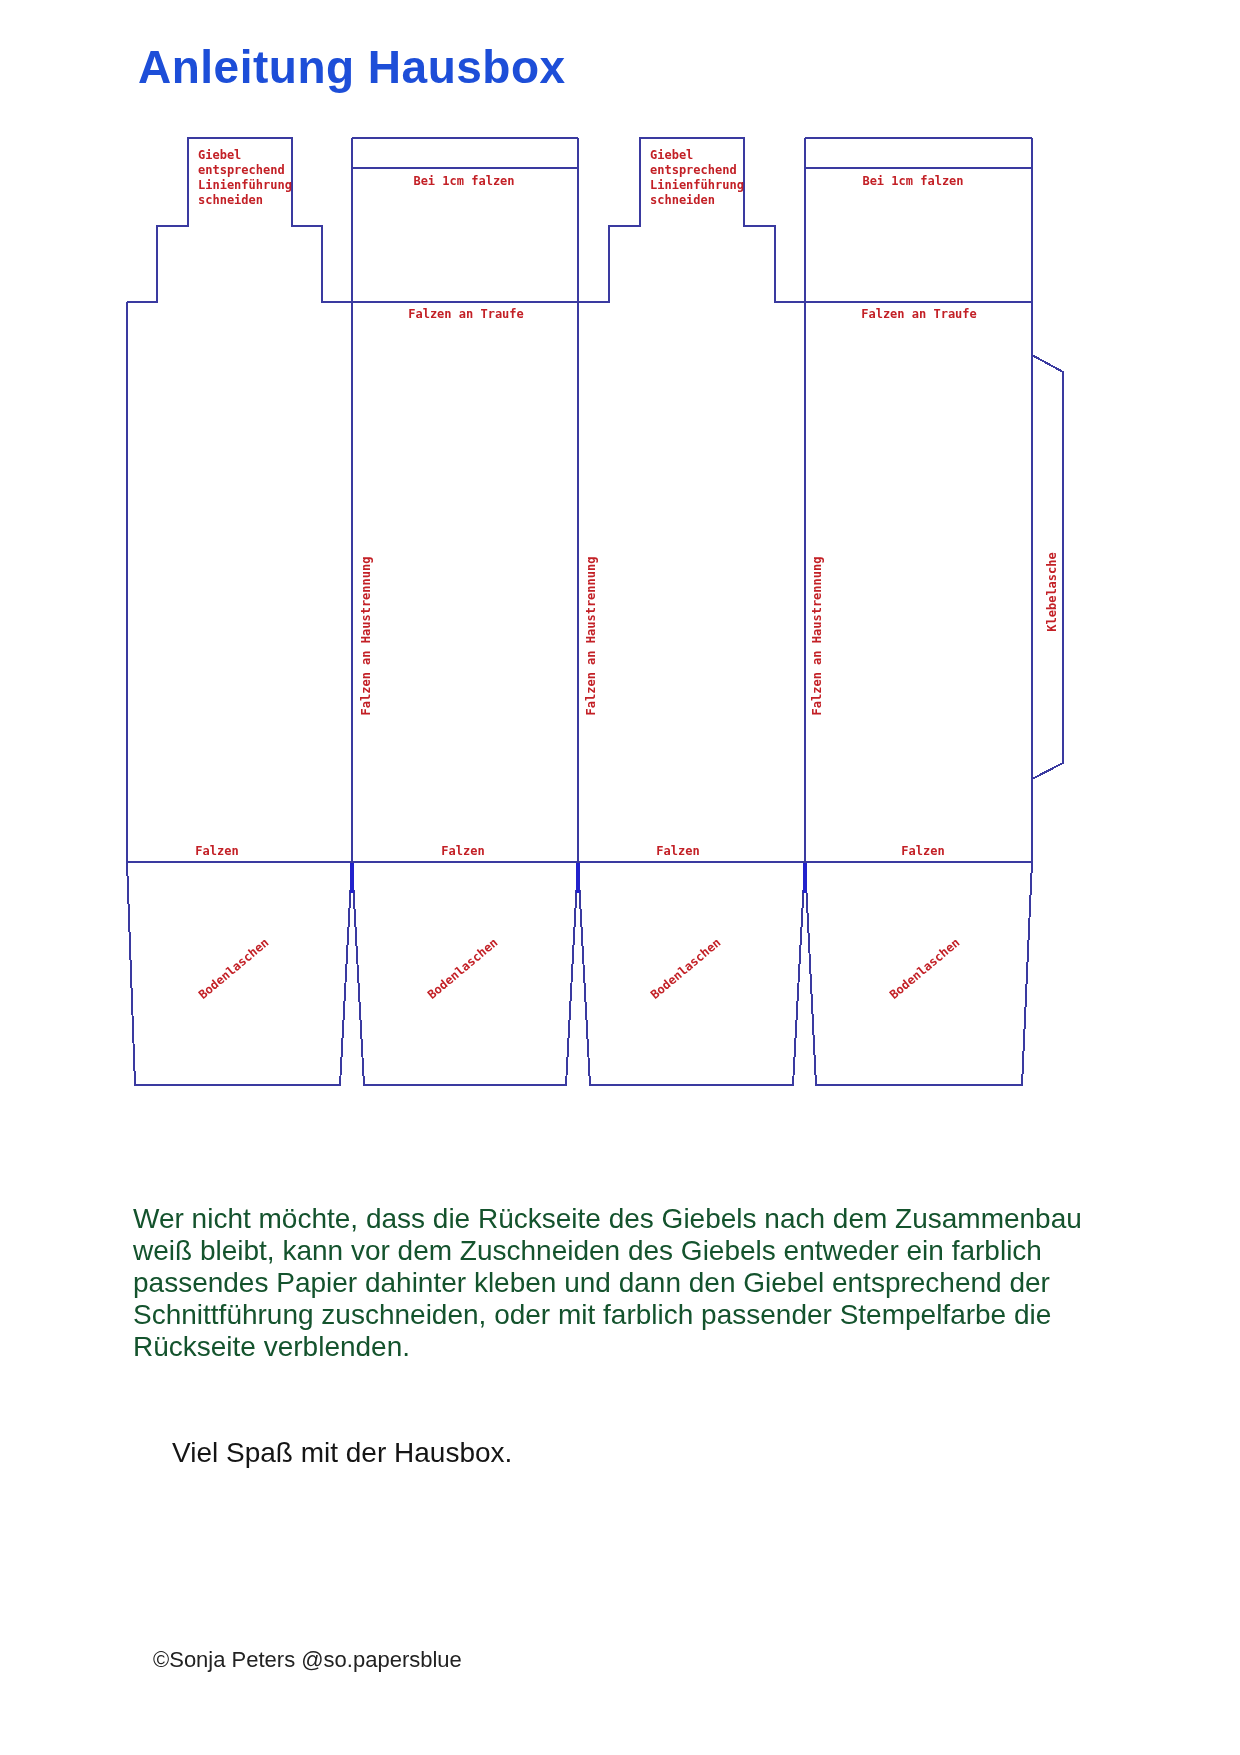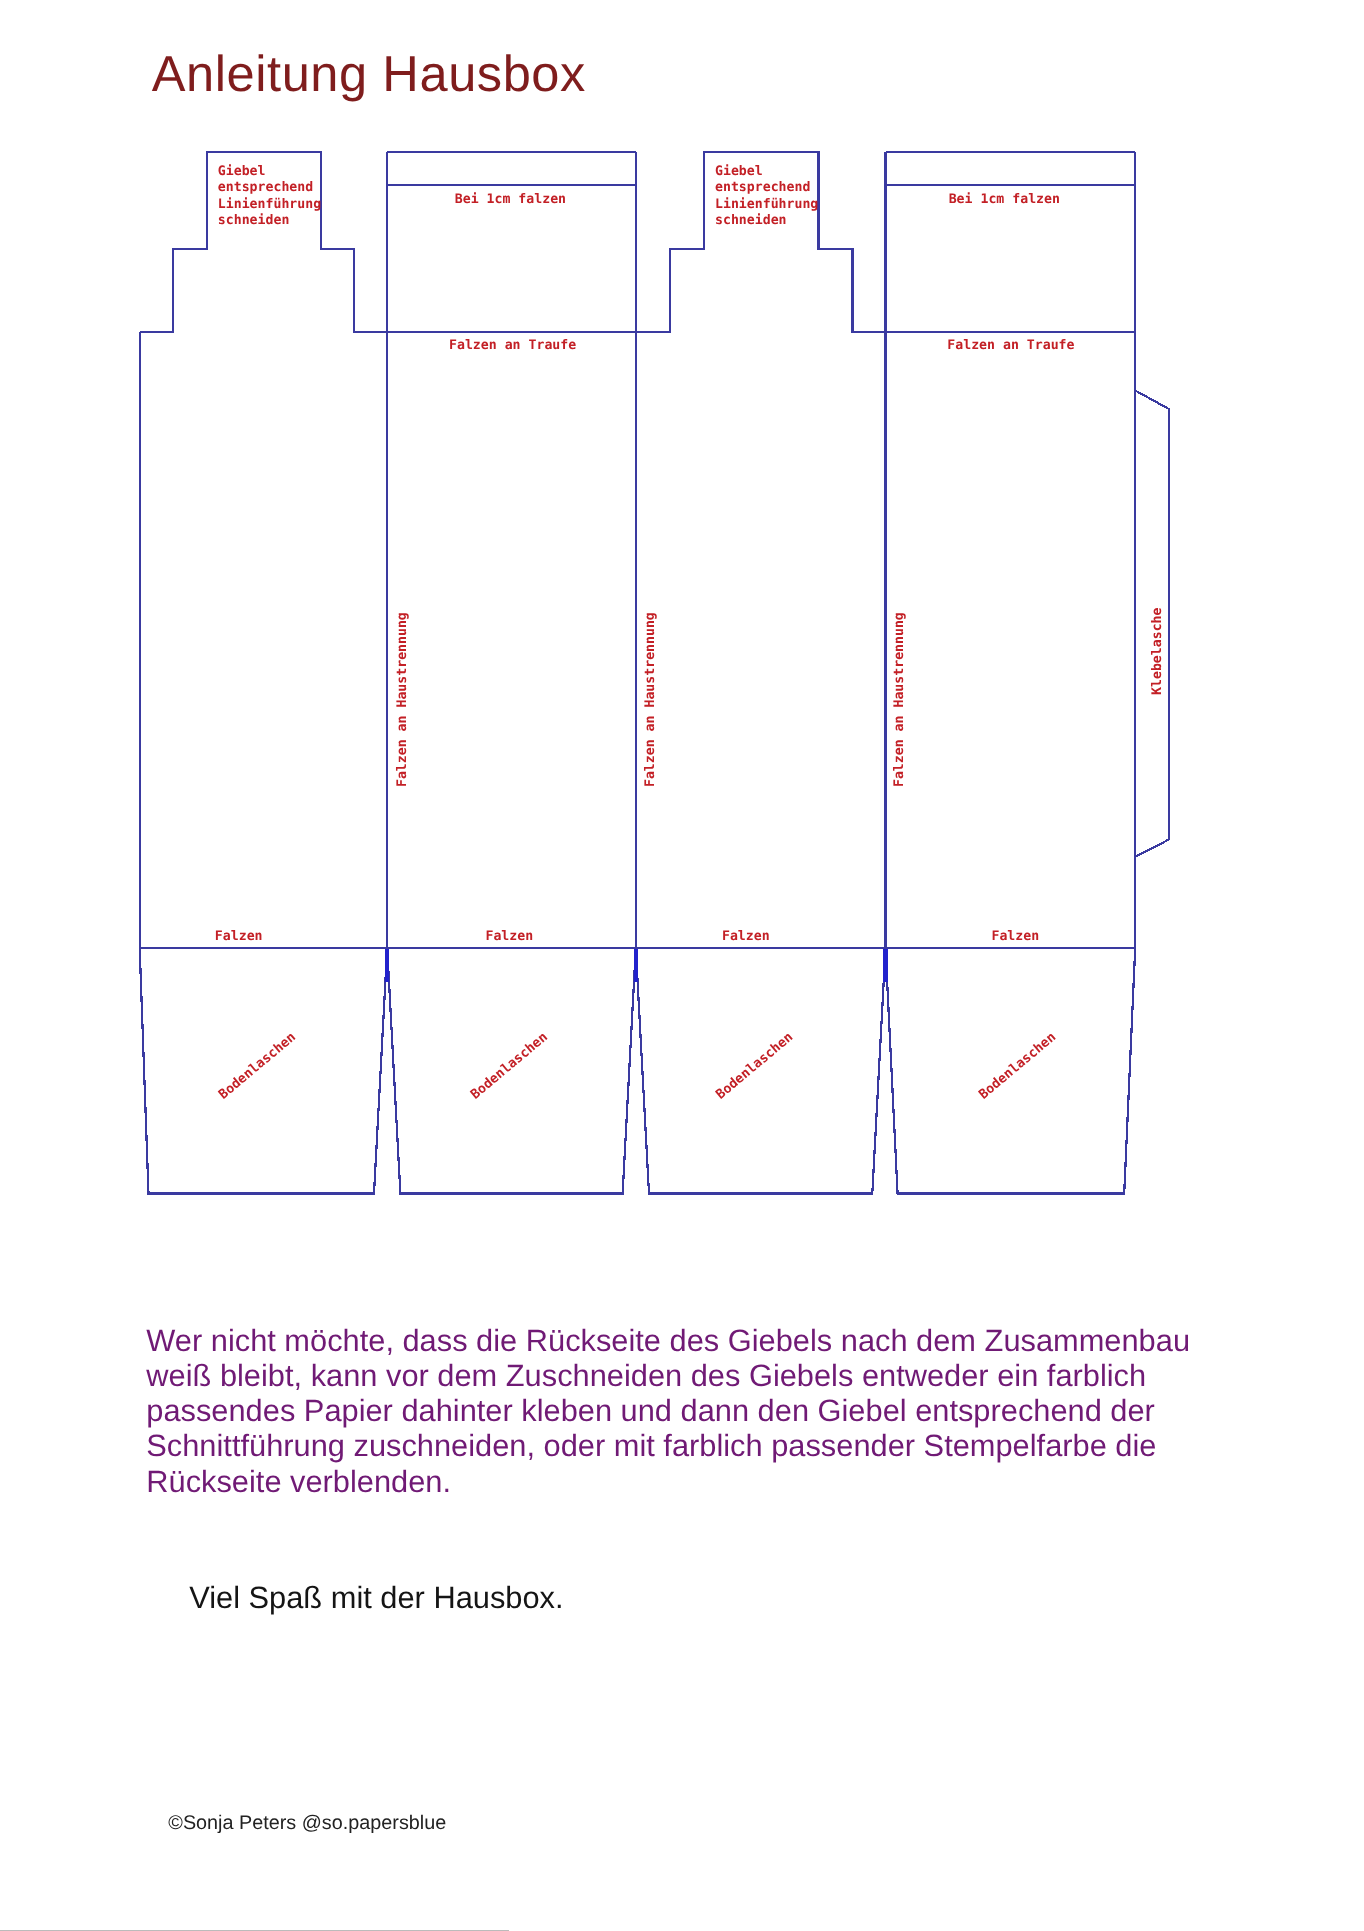--- a/index.html
+++ b/index.html
@@ -6,48 +6,48 @@
   .page{
     position:relative;
     width:1240px;height:1755px;
     margin:0 auto;
     background:#ffffff;
     font-family:"Liberation Sans", sans-serif;
     overflow:hidden;
   }
   .page-title{
     position:absolute;left:138px;top:40px;
-    font-size:46px;font-weight:400;color:#7f1d1d;
+    font-size:46px;font-weight:700;color:#1d4ed8;
     letter-spacing:0.5px;margin:0;
   }
   .diagram{position:absolute;left:0;top:0;width:1108px;height:1755px;}
   .linework{position:absolute;left:0;top:0;}
   .lbl{
     position:absolute;
     font-family:"DejaVu Sans Mono", monospace;
     font-weight:700;
     font-size:12px;line-height:15px;
     color:#c32026;
     white-space:pre-line;
   }
   .lbl.center{transform:translate(-50%,-50%);white-space:nowrap;}
   .lbl.vert{transform:translate(-50%,-50%) rotate(-90deg);white-space:nowrap;}
   .lbl.diag{transform:translate(-50%,-50%) rotate(-40deg);white-space:nowrap;}
   .body-par{
     position:absolute;left:133px;top:1203px;
-    font-size:28px;line-height:32px;color:#701a75;
+    font-size:28px;line-height:32px;color:#14532d;
     white-space:pre-line;margin:0;
   }
   .closing{
     position:absolute;left:157px;top:1422px;
     font-size:28px;color:#151515;margin:15px;white-space:nowrap;
   }
   .credit{
     position:absolute;left:153px;top:1647px;
-    font-size:18px;color:#222;margin:0;white-space:nowrap;
+    font-size:22px;color:#222;margin:0;white-space:nowrap;
   }
 </style>
 </head>
 <body>
 
 <div class="page">
 
   <h1 class="page-title">Anleitung Hausbox</h1>
 
   <div class="diagram">

